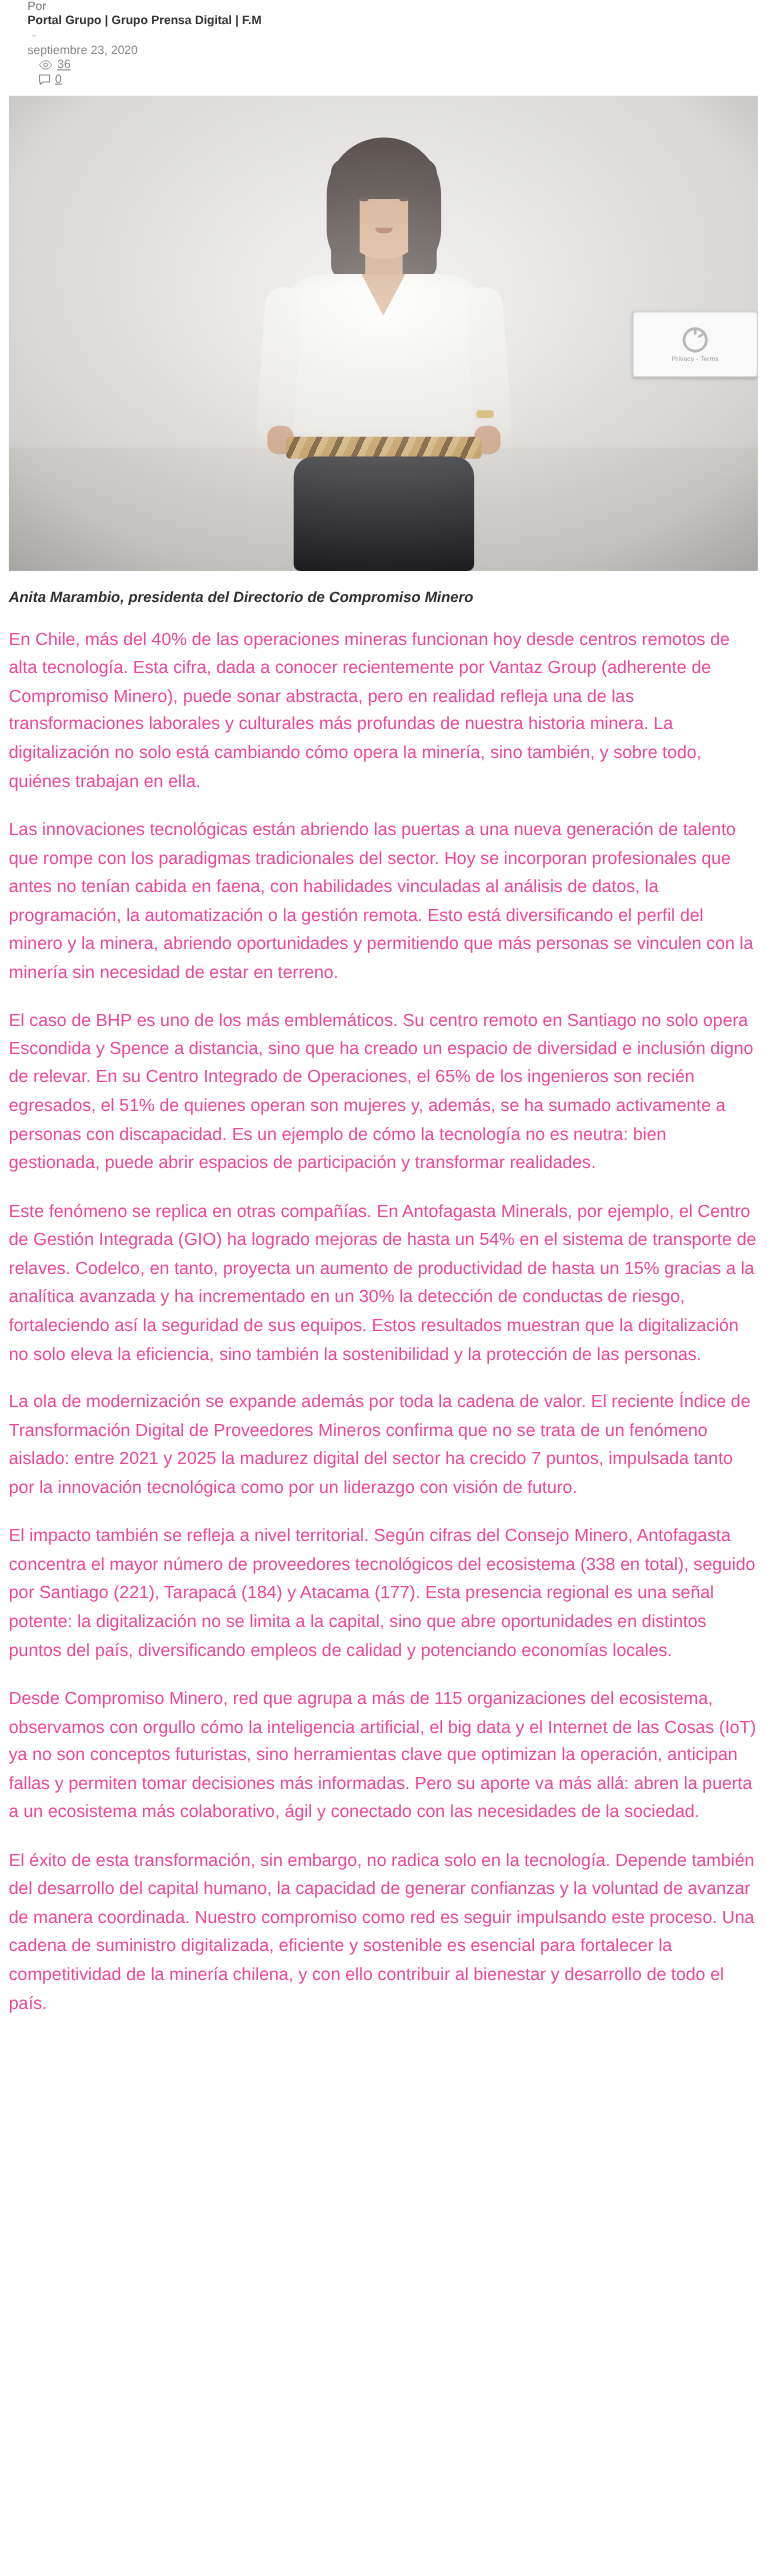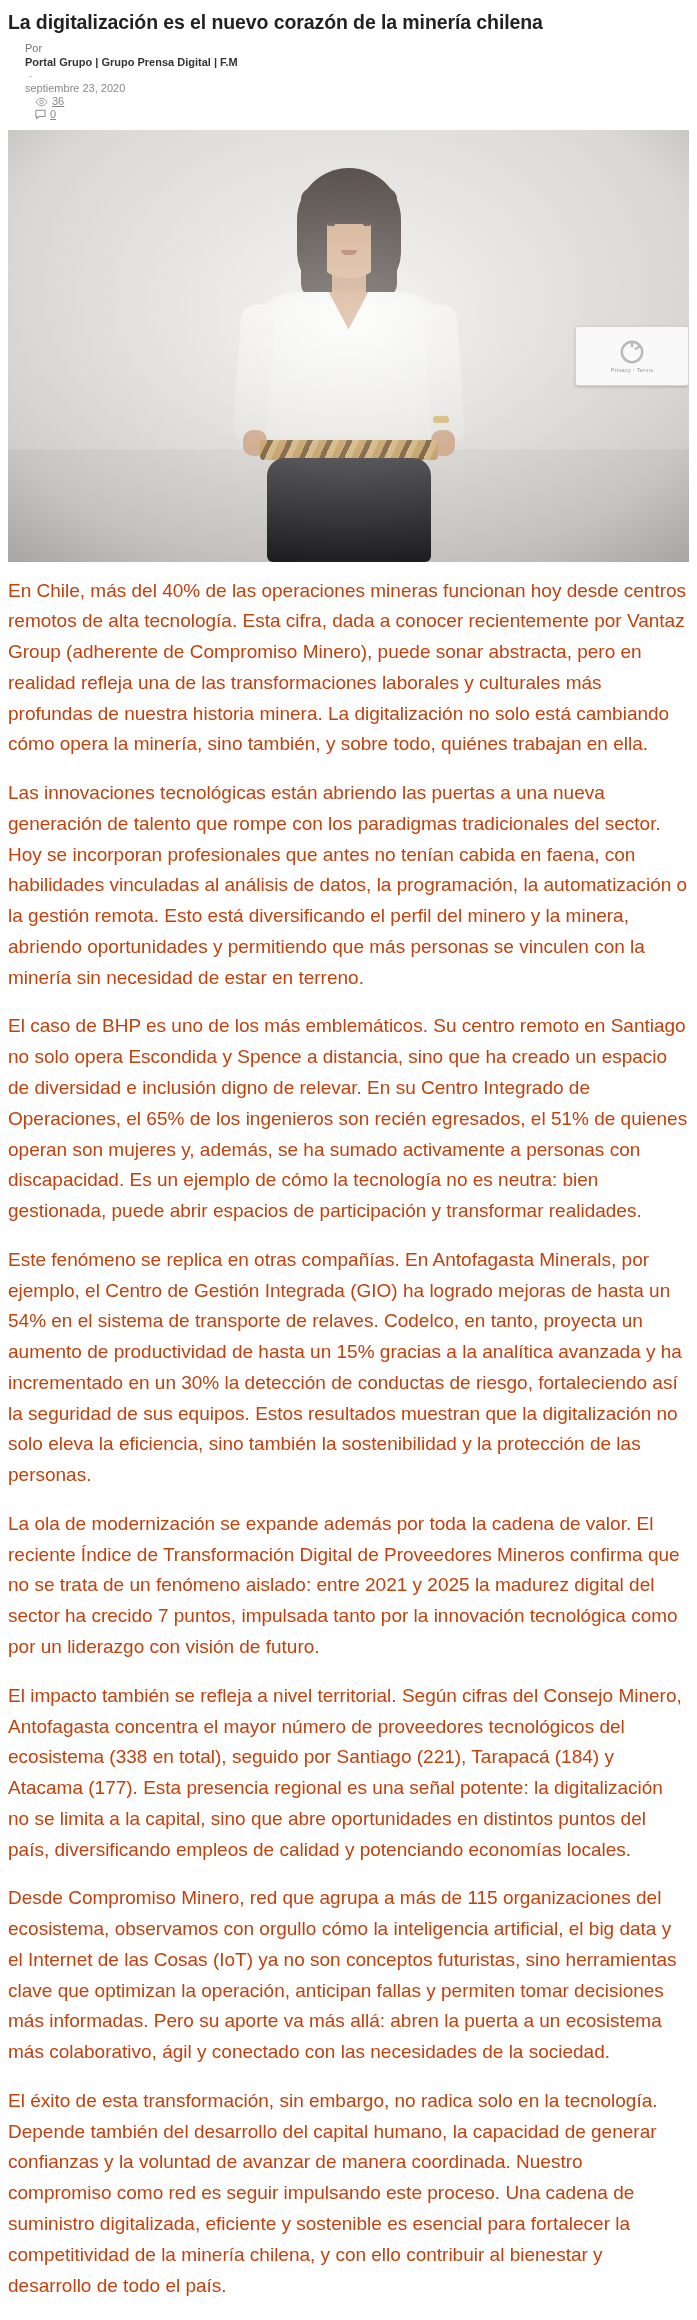--- a/index.html
+++ b/index.html
@@ -185,33 +185,32 @@
   }
   p.lead-caption {
     font-size: 13.5px;
     font-weight: bold;
     font-style: italic;
     color: #2f2f2f;
     margin: 0 0 16px 0;
     line-height: 1.45;
   }
   p.body-par {
-    font-size: 19px;
+    font-size: 16px;
     line-height: 1.62;
-    color: #c2410c;
+    color: #ec4899;
     margin: 0 0 18px 0;
     text-align: left;
   }
 </style>
 </head>
 <body>
 
 <div class="page">
 
-  <h1 class="article-title">La digitalización es el nuevo corazón de la minería chilena</h1>
 
   <div class="meta-bar">
     <span class="by">Por</span>
     <span style="width:4px;display:inline-block;"></span>
     <a class="author" href="#">Portal Grupo | Grupo Prensa Digital | F.M</a>
     <span class="sep">-</span>
     <span class="date">septiembre 23, 2020</span>
     <span class="spacer"></span>
     <span class="stat">
       <span>
@@ -263,20 +262,21 @@
         <svg width="26" height="26" viewBox="0 0 26 26" fill="none">
           <circle cx="13" cy="13" r="10.2" stroke="#b8b8b8" stroke-width="2.4"></circle>
           <path d="M13 2.8v5.4" stroke="#b8b8b8" stroke-width="2.4"></path>
           <path d="M20.4 7.6l-4.6 2.7" stroke="#b8b8b8" stroke-width="2.2"></path>
         </svg>
       </span>
       <span class="rc-text">Privacy - Terms</span>
     </div>
   </div>
 
+  <p class="lead-caption">Anita Marambio, presidenta del Directorio de Compromiso Minero</p>
 
   <p class="body-par">En Chile, más del 40% de las operaciones mineras funcionan hoy desde centros remotos de alta tecnología. Esta cifra, dada a conocer recientemente por Vantaz Group (adherente de Compromiso Minero), puede sonar abstracta, pero en realidad refleja una de las transformaciones laborales y culturales más profundas de nuestra historia minera. La digitalización no solo está cambiando cómo opera la minería, sino también, y sobre todo, quiénes trabajan en ella.</p>
   <p class="body-par">Las innovaciones tecnológicas están abriendo las puertas a una nueva generación de talento que rompe con los paradigmas tradicionales del sector. Hoy se incorporan profesionales que antes no tenían cabida en faena, con habilidades vinculadas al análisis de datos, la programación, la automatización o la gestión remota. Esto está diversificando el perfil del minero y la minera, abriendo oportunidades y permitiendo que más personas se vinculen con la minería sin necesidad de estar en terreno.</p>
   <p class="body-par">El caso de BHP es uno de los más emblemáticos. Su centro remoto en Santiago no solo opera Escondida y Spence a distancia, sino que ha creado un espacio de diversidad e inclusión digno de relevar. En su Centro Integrado de Operaciones, el 65% de los ingenieros son recién egresados, el 51% de quienes operan son mujeres y, además, se ha sumado activamente a personas con discapacidad. Es un ejemplo de cómo la tecnología no es neutra: bien gestionada, puede abrir espacios de participación y transformar realidades.</p>
   <p class="body-par">Este fenómeno se replica en otras compañías. En Antofagasta Minerals, por ejemplo, el Centro de Gestión Integrada (GIO) ha logrado mejoras de hasta un 54% en el sistema de transporte de relaves. Codelco, en tanto, proyecta un aumento de productividad de hasta un 15% gracias a la analítica avanzada y ha incrementado en un 30% la detección de conductas de riesgo, fortaleciendo así la seguridad de sus equipos. Estos resultados muestran que la digitalización no solo eleva la eficiencia, sino también la sostenibilidad y la protección de las personas.</p>
   <p class="body-par">La ola de modernización se expande además por toda la cadena de valor. El reciente Índice de Transformación Digital de Proveedores Mineros confirma que no se trata de un fenómeno aislado: entre 2021 y 2025 la madurez digital del sector ha crecido 7 puntos, impulsada tanto por la innovación tecnológica como por un liderazgo con visión de futuro.</p>
   <p class="body-par">El impacto también se refleja a nivel territorial. Según cifras del Consejo Minero, Antofagasta concentra el mayor número de proveedores tecnológicos del ecosistema (338 en total), seguido por Santiago (221), Tarapacá (184) y Atacama (177). Esta presencia regional es una señal potente: la digitalización no se limita a la capital, sino que abre oportunidades en distintos puntos del país, diversificando empleos de calidad y potenciando economías locales.</p>
   <p class="body-par">Desde Compromiso Minero, red que agrupa a más de 115 organizaciones del ecosistema, observamos con orgullo cómo la inteligencia artificial, el big data y el Internet de las Cosas (IoT) ya no son conceptos futuristas, sino herramientas clave que optimizan la operación, anticipan fallas y permiten tomar decisiones más informadas. Pero su aporte va más allá: abren la puerta a un ecosistema más colaborativo, ágil y conectado con las necesidades de la sociedad.</p>
   <p class="body-par">El éxito de esta transformación, sin embargo, no radica solo en la tecnología. Depende también del desarrollo del capital humano, la capacidad de generar confianzas y la voluntad de avanzar de manera coordinada. Nuestro compromiso como red es seguir impulsando este proceso. Una cadena de suministro digitalizada, eficiente y sostenible es esencial para fortalecer la competitividad de la minería chilena, y con ello contribuir al bienestar y desarrollo de todo el país.</p>
 

